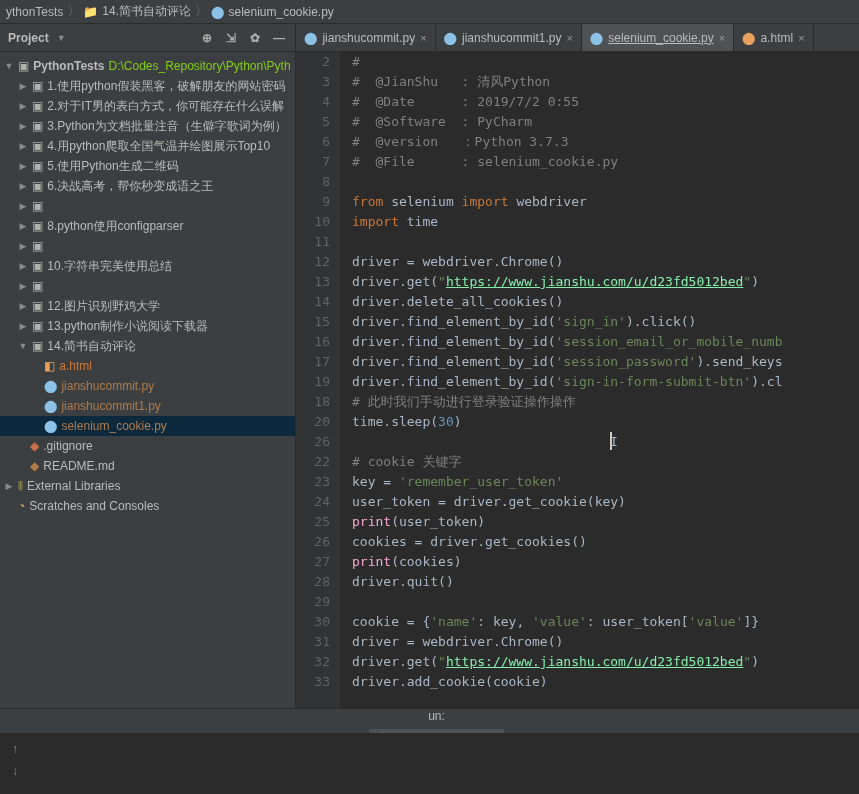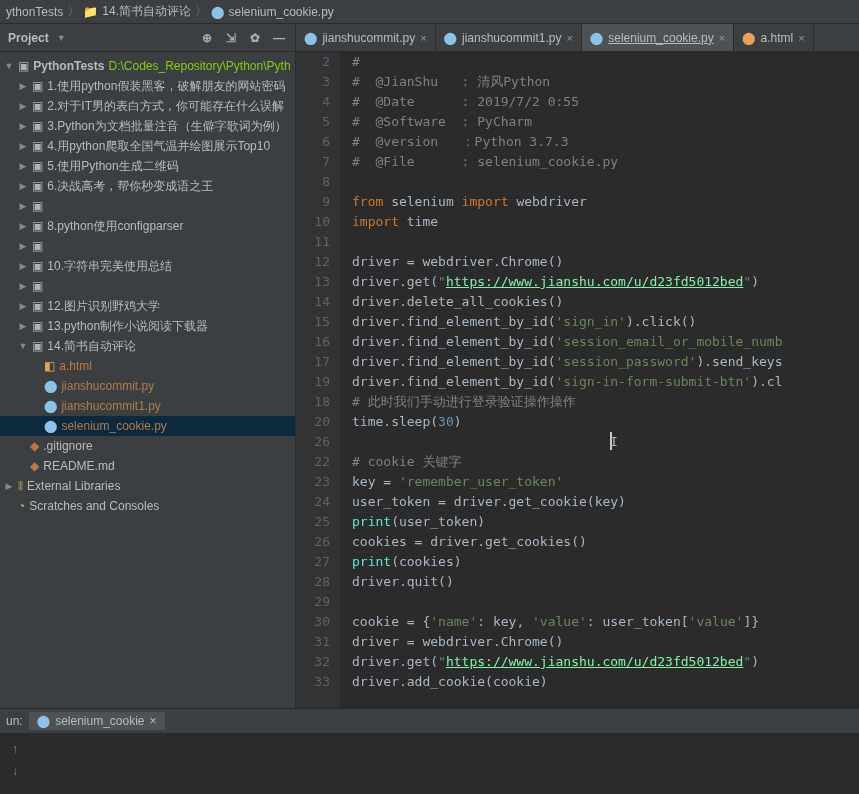--- a/index.html
+++ b/index.html
@@ -131,35 +131,36 @@
   position: absolute;
   width: 1px;
   height: 16px;
   background: #bbb;
 }
 .c-comment { color: #808080; }
 .c-kw { color: #cc7832; }
 .c-str { color: #6a8759; }
 .c-num { color: #6897bb; }
 .c-url { color: #86efac; text-decoration: underline; }
-.c-builtin { color: #5eead4; }
+.c-builtin { color: #f9a8d4; }
 
 .bottom-panel {
   height: 86px;
   background: #3c3f41;
   border-top: 1px solid #2b2b2b;
   display: flex;
   flex-direction: column;
 }
 .bottom-tabs {
   height: 24px;
   display: flex;
   align-items: center;
-  padding-left: 6px;
+  padding-left: 14px;
   gap: 6px;
+  flex-direction: column;
 }
 .bottom-tab {
   display: flex;
   align-items: center;
   gap: 5px;
   padding: 2px 8px;
   background: #4e5254;
   border-radius: 2px 2px 0 0;
 }
 .bottom-content {

